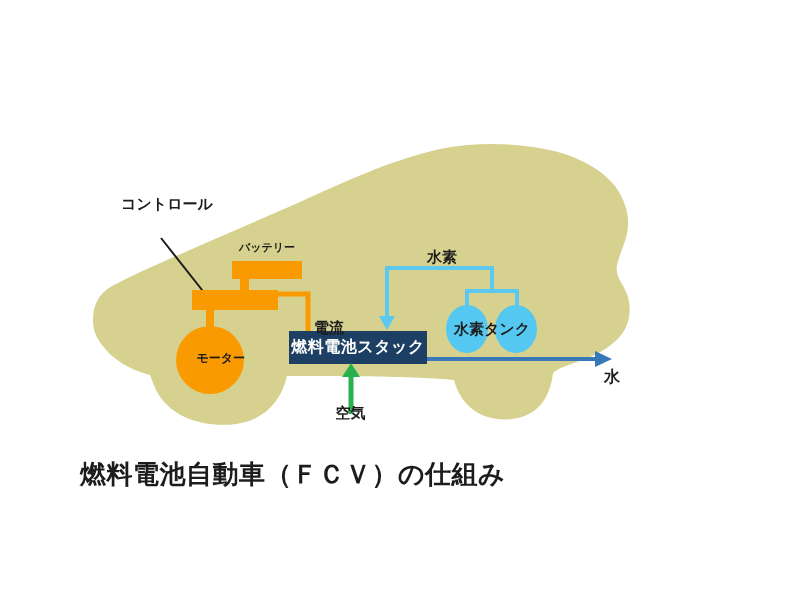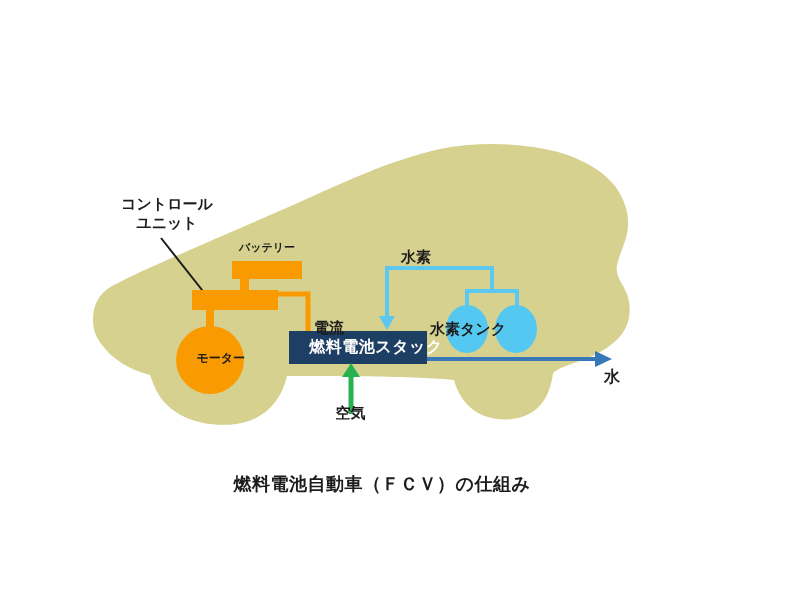--- a/index.html
+++ b/index.html
@@ -8,33 +8,33 @@
     font-family:Liberation Mono, monospace;overflow:hidden;margin-top:28px;
   }
   .stage svg{position:absolute;left:0;top:0;}
   .lbl{
     position:absolute;font-weight:bold;color:#1c1c1c;text-align:center;
     line-height:1.27;white-space:nowrap;
   }
   .lbl-control-unit{left:108px;top:168px;width:118px;font-size:15px;}
   .lbl-battery{left:221px;top:214px;width:92px;font-size:11px;}
   .lbl-current{left:307px;top:292px;width:44px;font-size:15px;}
-  .lbl-hydrogen{left:394px;top:221px;width:44px;font-size:15px;}
-  .lbl-tank{left:422px;top:293px;width:92px;font-size:15px;}
+  .lbl-hydrogen{left:420px;top:221px;width:44px;font-size:15px;}
+  .lbl-tank{left:446px;top:293px;width:92px;font-size:15px;}
   .lbl-motor{left:175px;top:324px;width:70px;font-size:12px;text-align:right;}
   .lbl-air{left:328px;top:377px;width:45px;font-size:15px;}
   .lbl-water{left:599px;top:340px;width:26px;font-size:16px;}
   .stack-label{
     position:absolute;left:289px;top:303px;width:138px;height:33px;
     display:flex;align-items:center;justify-content:center;
-    color:#ffffff;font-weight:bold;font-size:16px;letter-spacing:.5px;padding-left:18px;
+    color:#ffffff;font-weight:bold;font-size:16px;letter-spacing:.5px;
   }
   .diagram-title{
-    position:absolute;left:80px;top:444px;width:604px;text-align:center;
-    font-weight:bold;font-size:18px;color:#1c1c1c;letter-spacing:.5px;
+    position:absolute;left:80px;top:429px;width:604px;text-align:left;
+    font-weight:bold;font-size:26px;color:#1c1c1c;letter-spacing:.5px;
   }
 </style>
 </head>
 <body>
 
 <div class="stage">
 
   <svg width="800" height="600" viewBox="0 0 800 600">
 
     <path d="M 93 292
@@ -83,21 +83,20 @@
 
     <line x1="427" y1="331" x2="596" y2="331" stroke-width="4" stroke="#3878b8"></line>
     <polygon points="595,323 595,339 612,331" fill="#3878b8"></polygon>
 
     <line x1="351" y1="386" x2="351" y2="347" stroke-width="5" stroke="#27b24f"></line>
     <polygon points="342,349 360,349 351,335" fill="#27b24f"></polygon>
   </svg>
 
   <div class="lbl lbl-control-unit">
     <div>コントロール</div>
-    <div>ユニット</div>
   </div>
 
   <div class="lbl lbl-battery">バッテリー</div>
 
   <div class="lbl lbl-current">電流</div>
 
   <div class="stack-label">燃料電池スタック</div>
 
   <div class="lbl lbl-hydrogen">水素</div>
 

